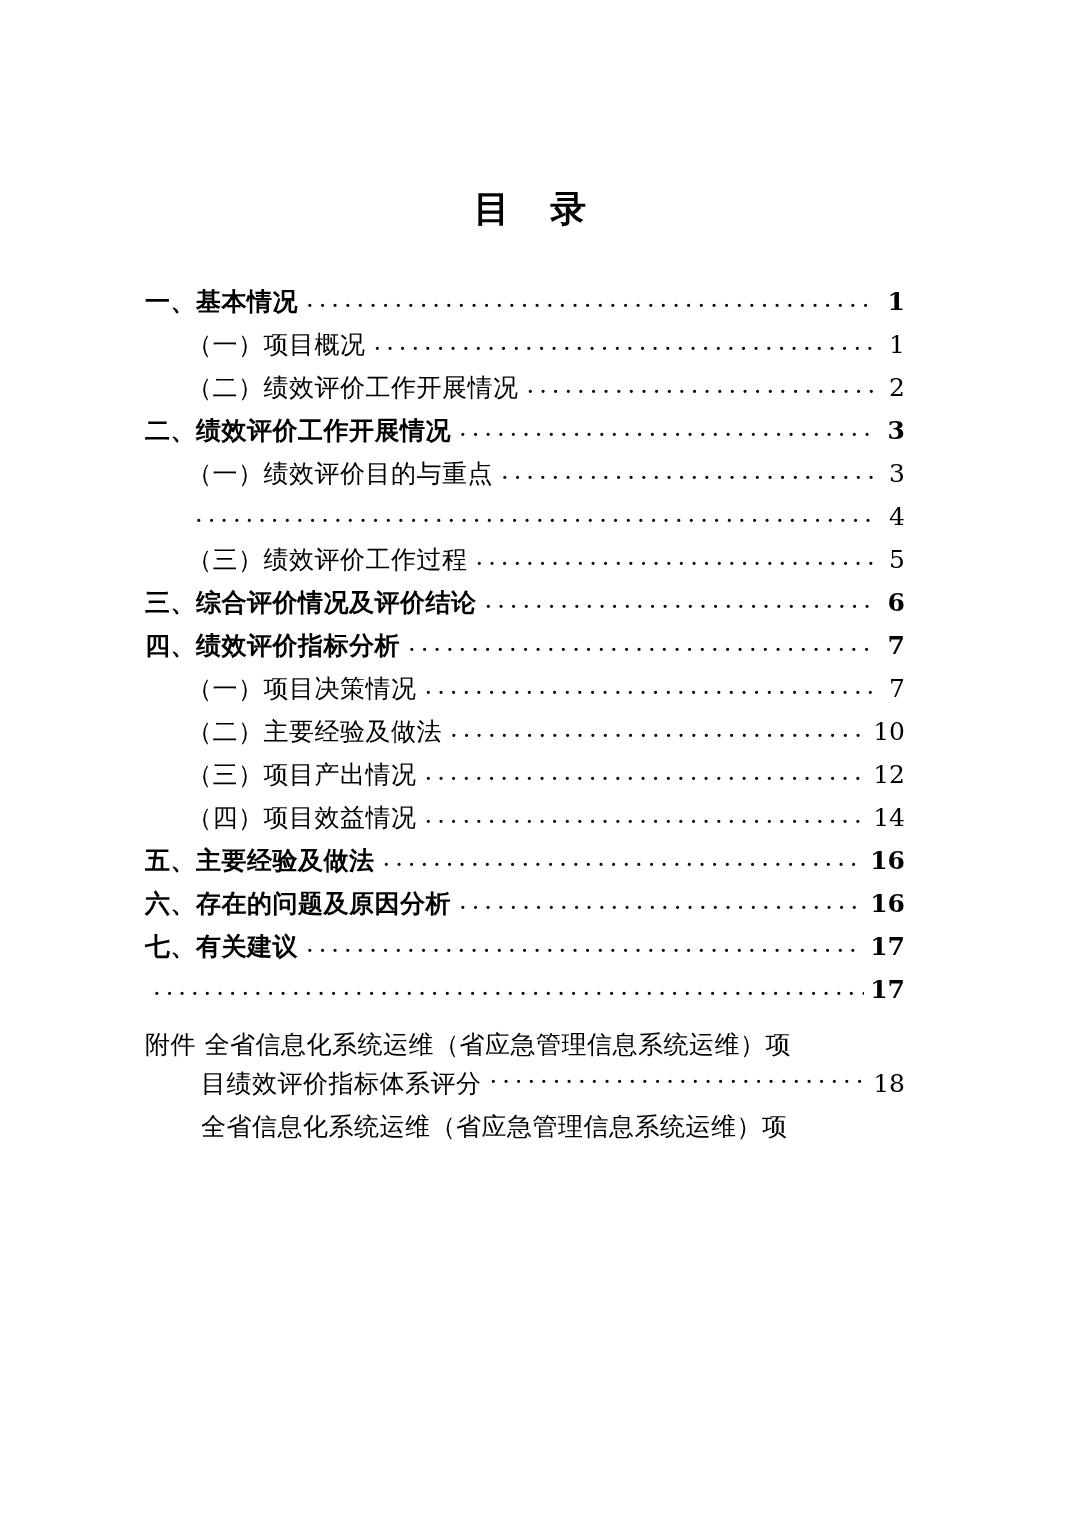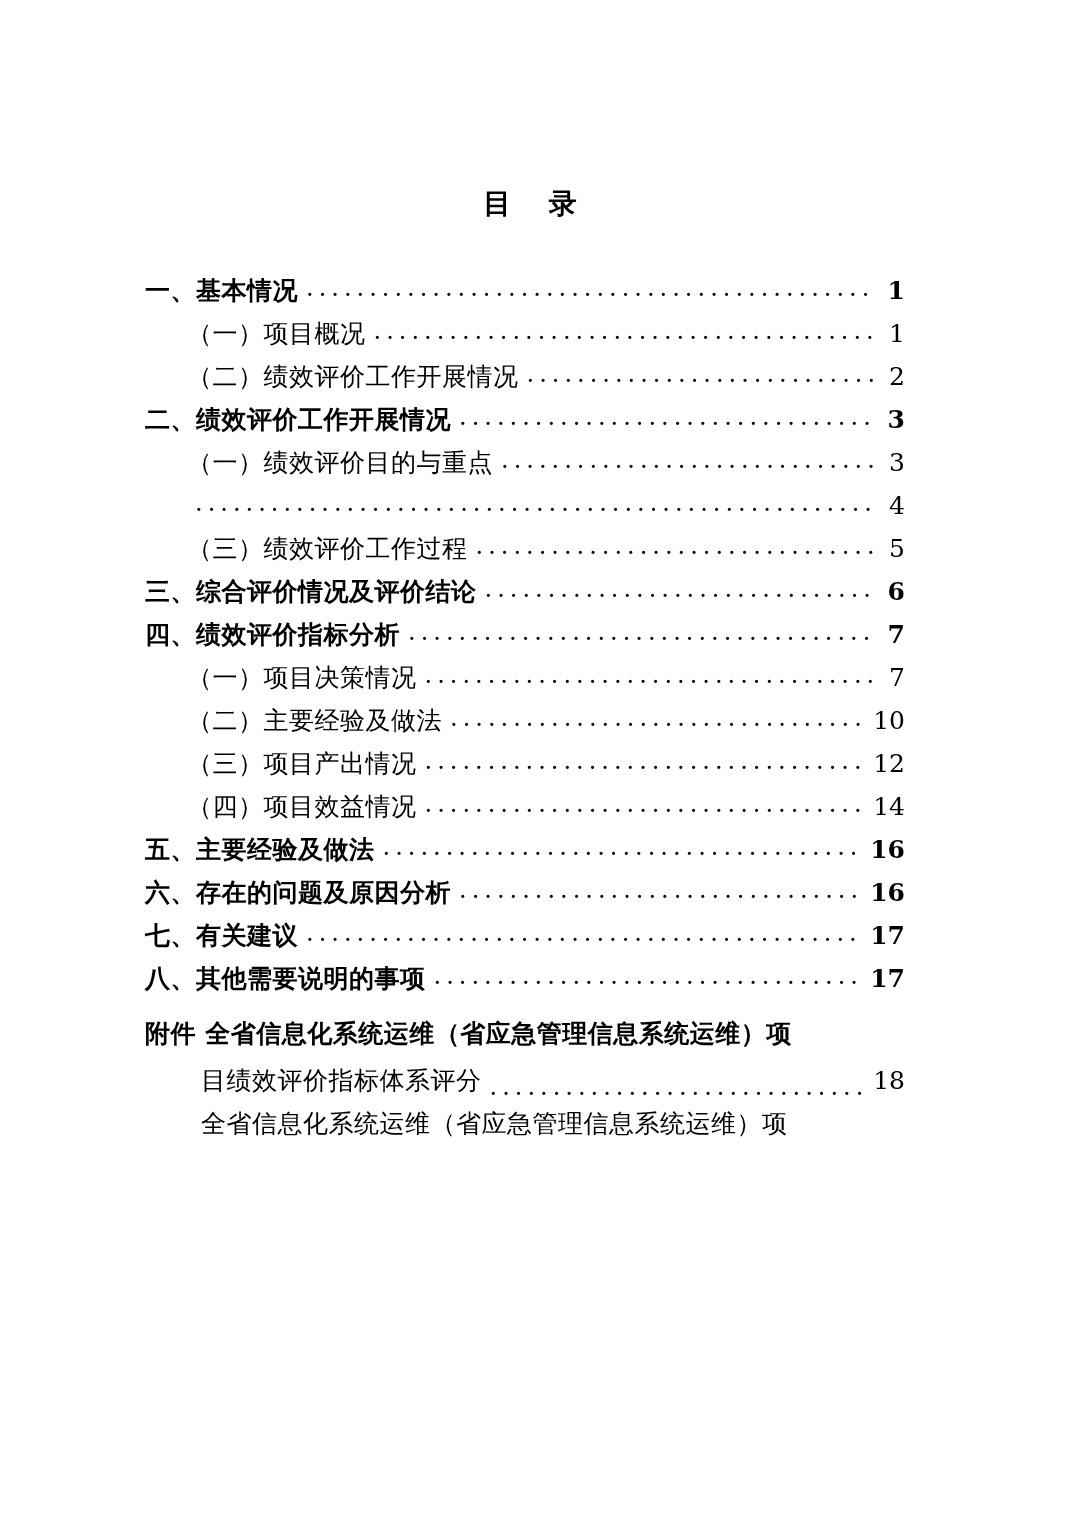--- a/index.html
+++ b/index.html
@@ -16,21 +16,21 @@
   }
   .page {
     width: 1074px;
     height: 1520px;
     box-sizing: border-box;
     padding: 0;
     position: relative;
   }
   .toc-title {
     text-align: center;
-    font-size: 28px;
+    font-size: 36px;
     font-weight: bold;
     letter-spacing: 14px;
     margin-top: 185px;
     margin-bottom: 0;
     font-family: "DejaVu Serif", "Liberation Serif", serif;
   }
   .toc-list {
     margin: 0;
     padding: 0;
     list-style: none;
@@ -80,28 +80,25 @@
   .appendix-block {
     width: 760px;
     margin-left: 145px;
     margin-top: 24px;
     font-size: 25px;
     line-height: 1.55;
   }
   .appendix-line1 {
     display: block;
     letter-spacing: 0.5px;
-    font-weight: bold;
   }
   .appendix-line2 {
     display: flex;
-    align-items: flex-end;
     padding-left: 56px;
     white-space: nowrap;
-    margin-top: 8px;
   }
   .appendix-line3 {
     display: block;
     padding-left: 56px;
     margin-top: 4px;
     letter-spacing: 0.5px;
   }
 </style>
 </head>
 <body>
@@ -184,21 +181,20 @@
         <span class="toc-label">六、存在的问题及原因分析</span>
         <span class="dots">....................................................................................</span>
         <span class="page-num">16</span>
       </li>
       <li class="toc-entry level1">
         <span class="toc-label">七、有关建议</span>
         <span class="dots">....................................................................................</span>
         <span class="page-num">17</span>
       </li>
       <li class="toc-entry level1">
-        <span class="toc-label">八、其他需要说明的事项</span>
         <span class="dots">....................................................................................</span>
         <span class="page-num">17</span>
       </li>
     </ul>
 
   <div class="appendix-block">
     <span class="appendix-line1">附件 全省信息化系统运维（省应急管理信息系统运维）项</span>
     <span class="appendix-line2">
       <span class="toc-label">目绩效评价指标体系评分</span>
       <span class="dots">....................................................................................</span>

